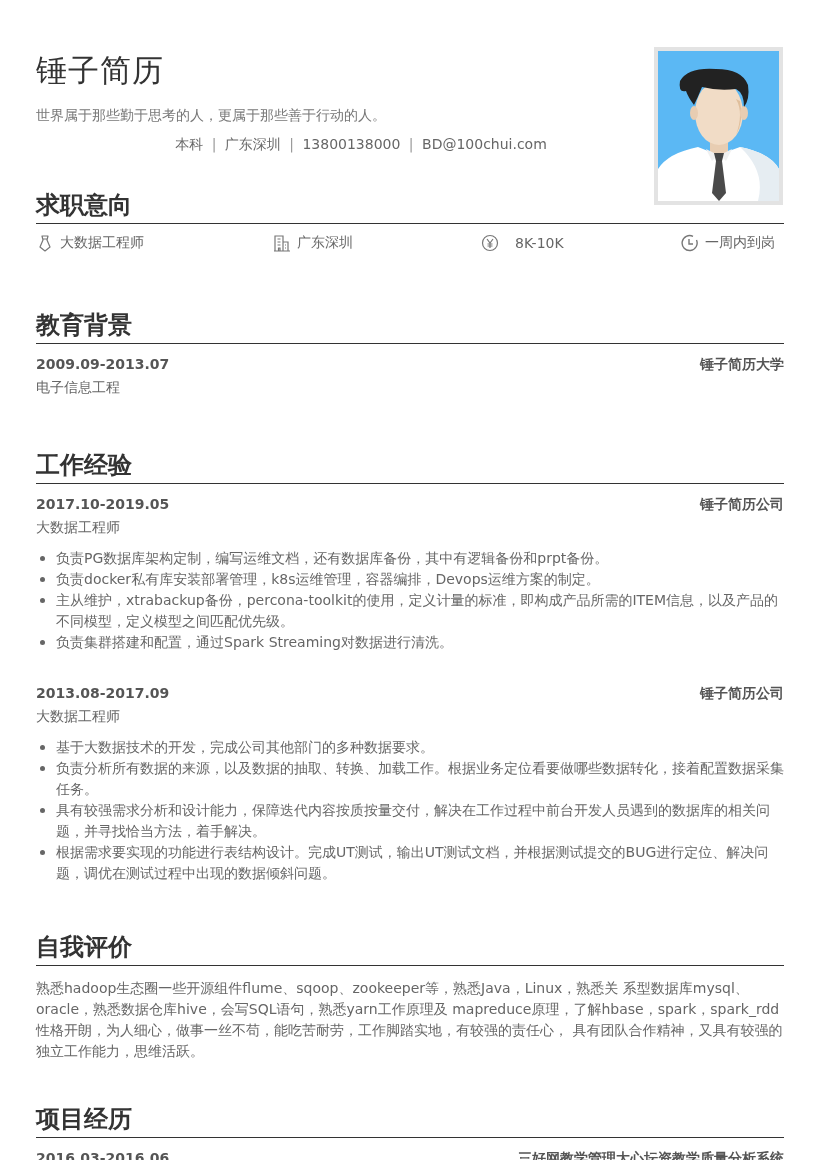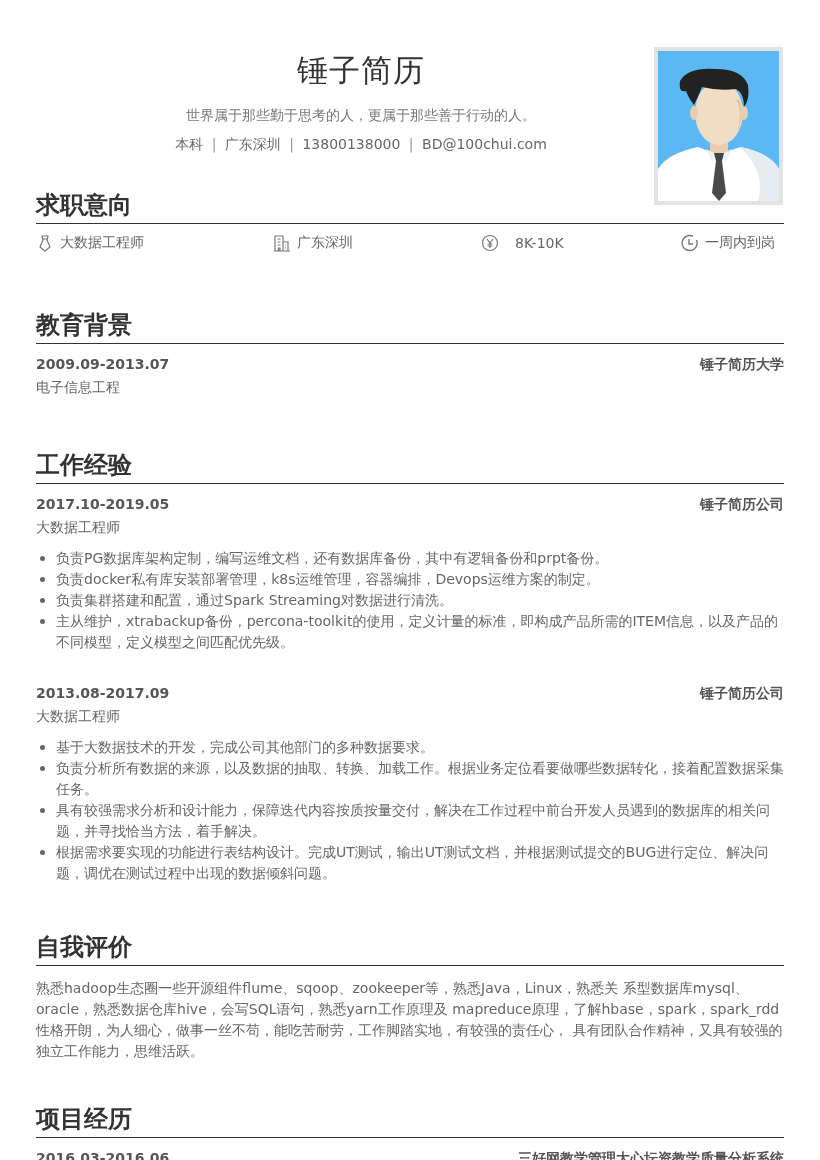--- a/index.html
+++ b/index.html
@@ -1,22 +1,22 @@
 <!DOCTYPE html>
 <html><head>
   <meta charset="utf-8">
   <style>
     * { box-sizing: border-box; margin: 0; padding: 0; }
     html, body { width: 820px; height: 1160px; overflow: hidden; background: #ffffff; }
     body { font-family: "DejaVu Sans", "Liberation Sans", sans-serif; color: #555; position: relative; }
     .page { position: absolute; left: 36px; top: 0; width: 748px; }
 
     .header { position: absolute; left: 0; top: 0; width: 650px; height: 170px; }
-    .name { position: absolute; top: 50px; left: 0; width: 650px; text-align: center; font-size: 31px; color: #333; font-weight: normal; letter-spacing: 1px; }
-    .motto { position: absolute; top: 107px; left: 0; width: 650px; text-align: center; font-size: 14px; color: #777; }
+    .name { position: absolute; top: 50px; left: 0; width: 650px; font-size: 31px; color: #333; font-weight: normal; letter-spacing: 1px; }
+    .motto { position: absolute; top: 107px; left: 0; width: 650px; font-size: 14px; color: #777; }
     .contact { position: absolute; top: 136px; left: 0; width: 650px; text-align: center; font-size: 14px; color: #666; }
     .contact .sep { color: #999; margin: 0 4px; }
 
     .photo { position: absolute; left: 618px; top: 47px; width: 129px; height: 158px; border: 4px solid #e3e3e3; background: #5bb8f4; overflow: hidden; }
 
     .section { position: absolute; left: 0; width: 748px; }
     .section-title { font-size: 24px; font-weight: bold; color: #333; height: 34px; line-height: 30px; border-bottom: 1.5px solid #333; }
 
     .intent-row { position: absolute; top: 44px; left: 0; width: 748px; height: 24px; font-size: 14px; color: #666; }
     .intent-item { position: absolute; top: 0; display: flex; align-items: center; gap: 6px; }
@@ -118,22 +118,22 @@
 
     <div style="margin-top:12px;">
       <div class="entry-head">
         <span class="date">2017.10-2019.05</span>
         <span class="org">锤子简历公司</span>
       </div>
       <div class="entry-sub">大数据工程师</div>
       <ul class="bullets">
         <li>负责PG数据库架构定制，编写运维文档，还有数据库备份，其中有逻辑备份和prpt备份。</li>
         <li>负责docker私有库安装部署管理，k8s运维管理，容器编排，Devops运维方案的制定。</li>
+        <li>主从维护，xtrabackup备份，percona-toolkit的使用，定义计量的标准，即构成产品所需的ITEM信息，以及产品的不同模型，定义模型之间匹配优先级。</li>
         <li>负责集群搭建和配置，通过Spark Streaming对数据进行清洗。</li>
-        <li>主从维护，xtrabackup备份，percona-toolkit的使用，定义计量的标准，即构成产品所需的ITEM信息，以及产品的不同模型，定义模型之间匹配优先级。</li>
       </ul>
     </div>
 
     <div style="margin-top:32px;">
       <div class="entry-head">
         <span class="date">2013.08-2017.09</span>
         <span class="org">锤子简历公司</span>
       </div>
       <div class="entry-sub">大数据工程师</div>
       <ul class="bullets">

